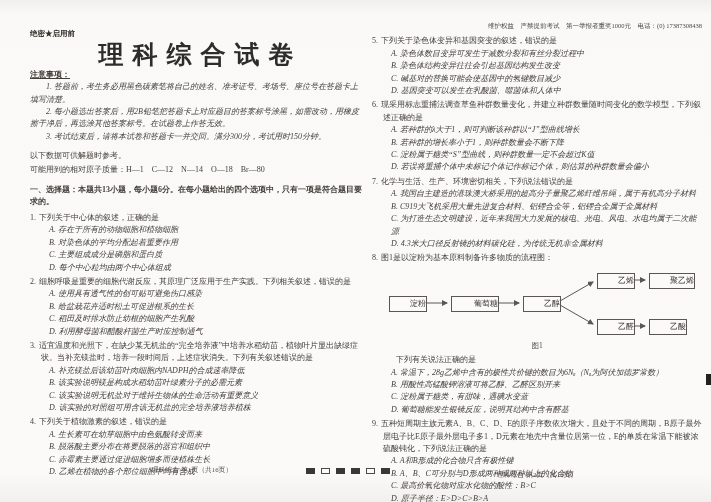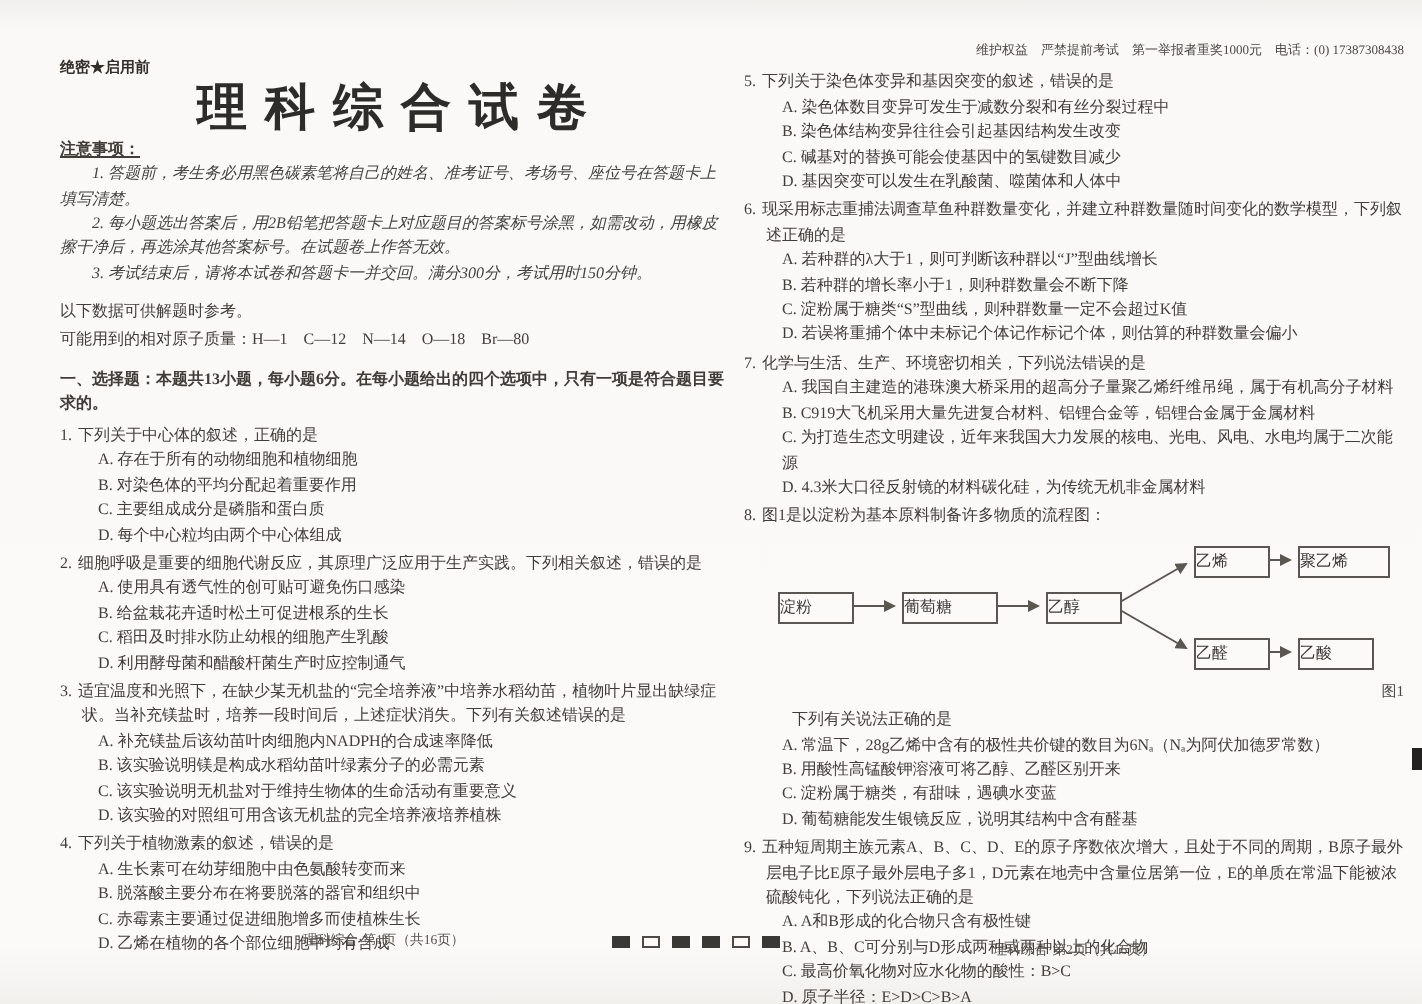--- a/index.html
+++ b/index.html
@@ -24,33 +24,33 @@
   }
   .notice-head{font-weight:bold;margin-top:0;text-decoration:underline;}
   .notice-item{font-style:italic;text-indent:2em;color:#454340;}
   .data-note{margin-top:7px;}
   .atomic{margin-top:1px;}
   .section-head{font-weight:bold;margin-top:8px;margin-bottom:3px;}
 
   .question{margin-bottom:2px;}
   .stem{padding-left:11px;text-indent:-11px;}
   .qnum{padding-right:1px;}
-  .option{padding-left:19px;}
+  .option{padding-left:19px;font-style:italic;}
   .substem{padding-left:24px;}
 
   .pg2-header{font-size:6.5px;text-align:right;color:#4b4843;margin-bottom:3px;}
 
   .flowchart{position:relative;width:320px;height:72px;margin:3px auto 0;}
   .flowchart svg{position:absolute;left:0;top:0;}
   .flow-node{
     position:absolute;height:14px;line-height:14px;
-    border:1px solid #5a5752;text-align:left;
+    border:1px solid #5a5752;text-align:right;
     font-size:8px;background:#fbfaf8;color:#3c3935;
   }
-  .flow-caption{text-align:right;font-size:7.5px;margin:0 0 2px;color:#4b4843;}
+  .flow-caption{text-align:center;font-size:7.5px;margin:0 0 2px;color:#4b4843;}
 
   .page-footer{
     position:absolute;font-size:6.8px;color:#55514c;text-align:center;
   }
   .footer-left{left:26px;top:465px;width:332px;}
   .footer-right{left:372px;top:470px;width:330px;}
 
   .reg-marks{position:absolute;left:306px;top:468px;display:flex;gap:6px;}
   .reg-mark{width:9px;height:6px;}
   .reg-mark.filled{background:#3a3835;}

